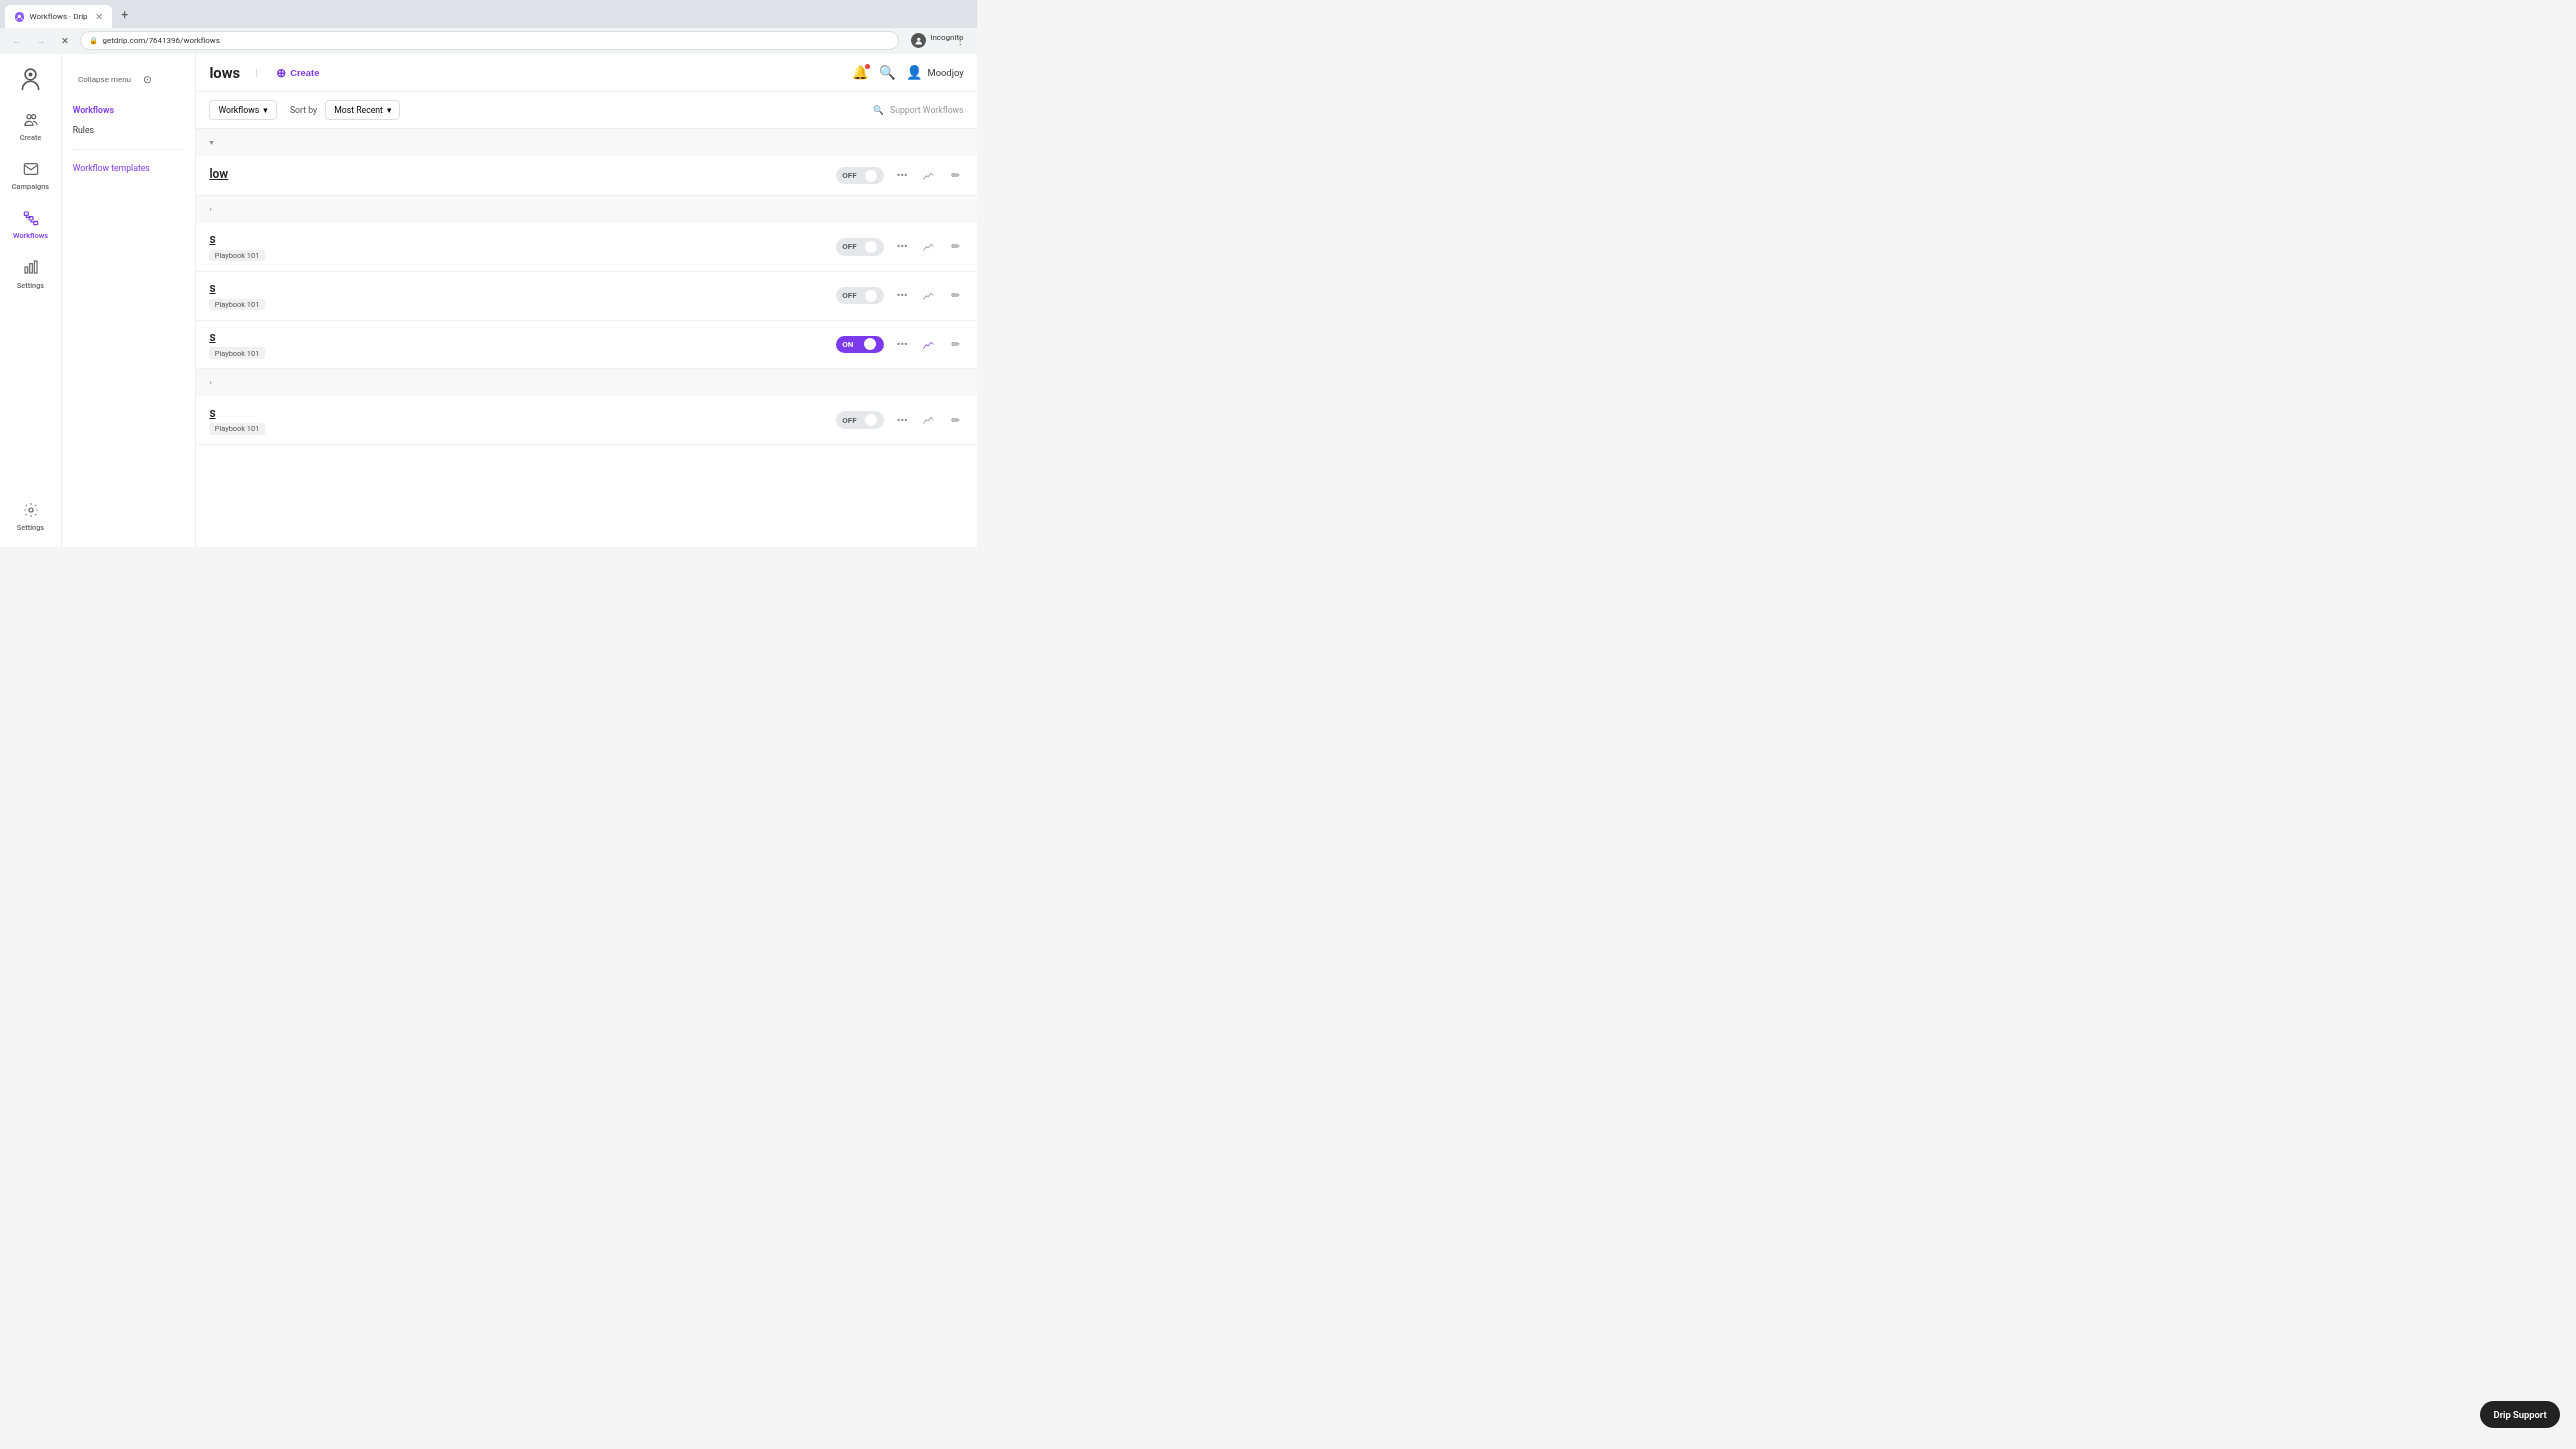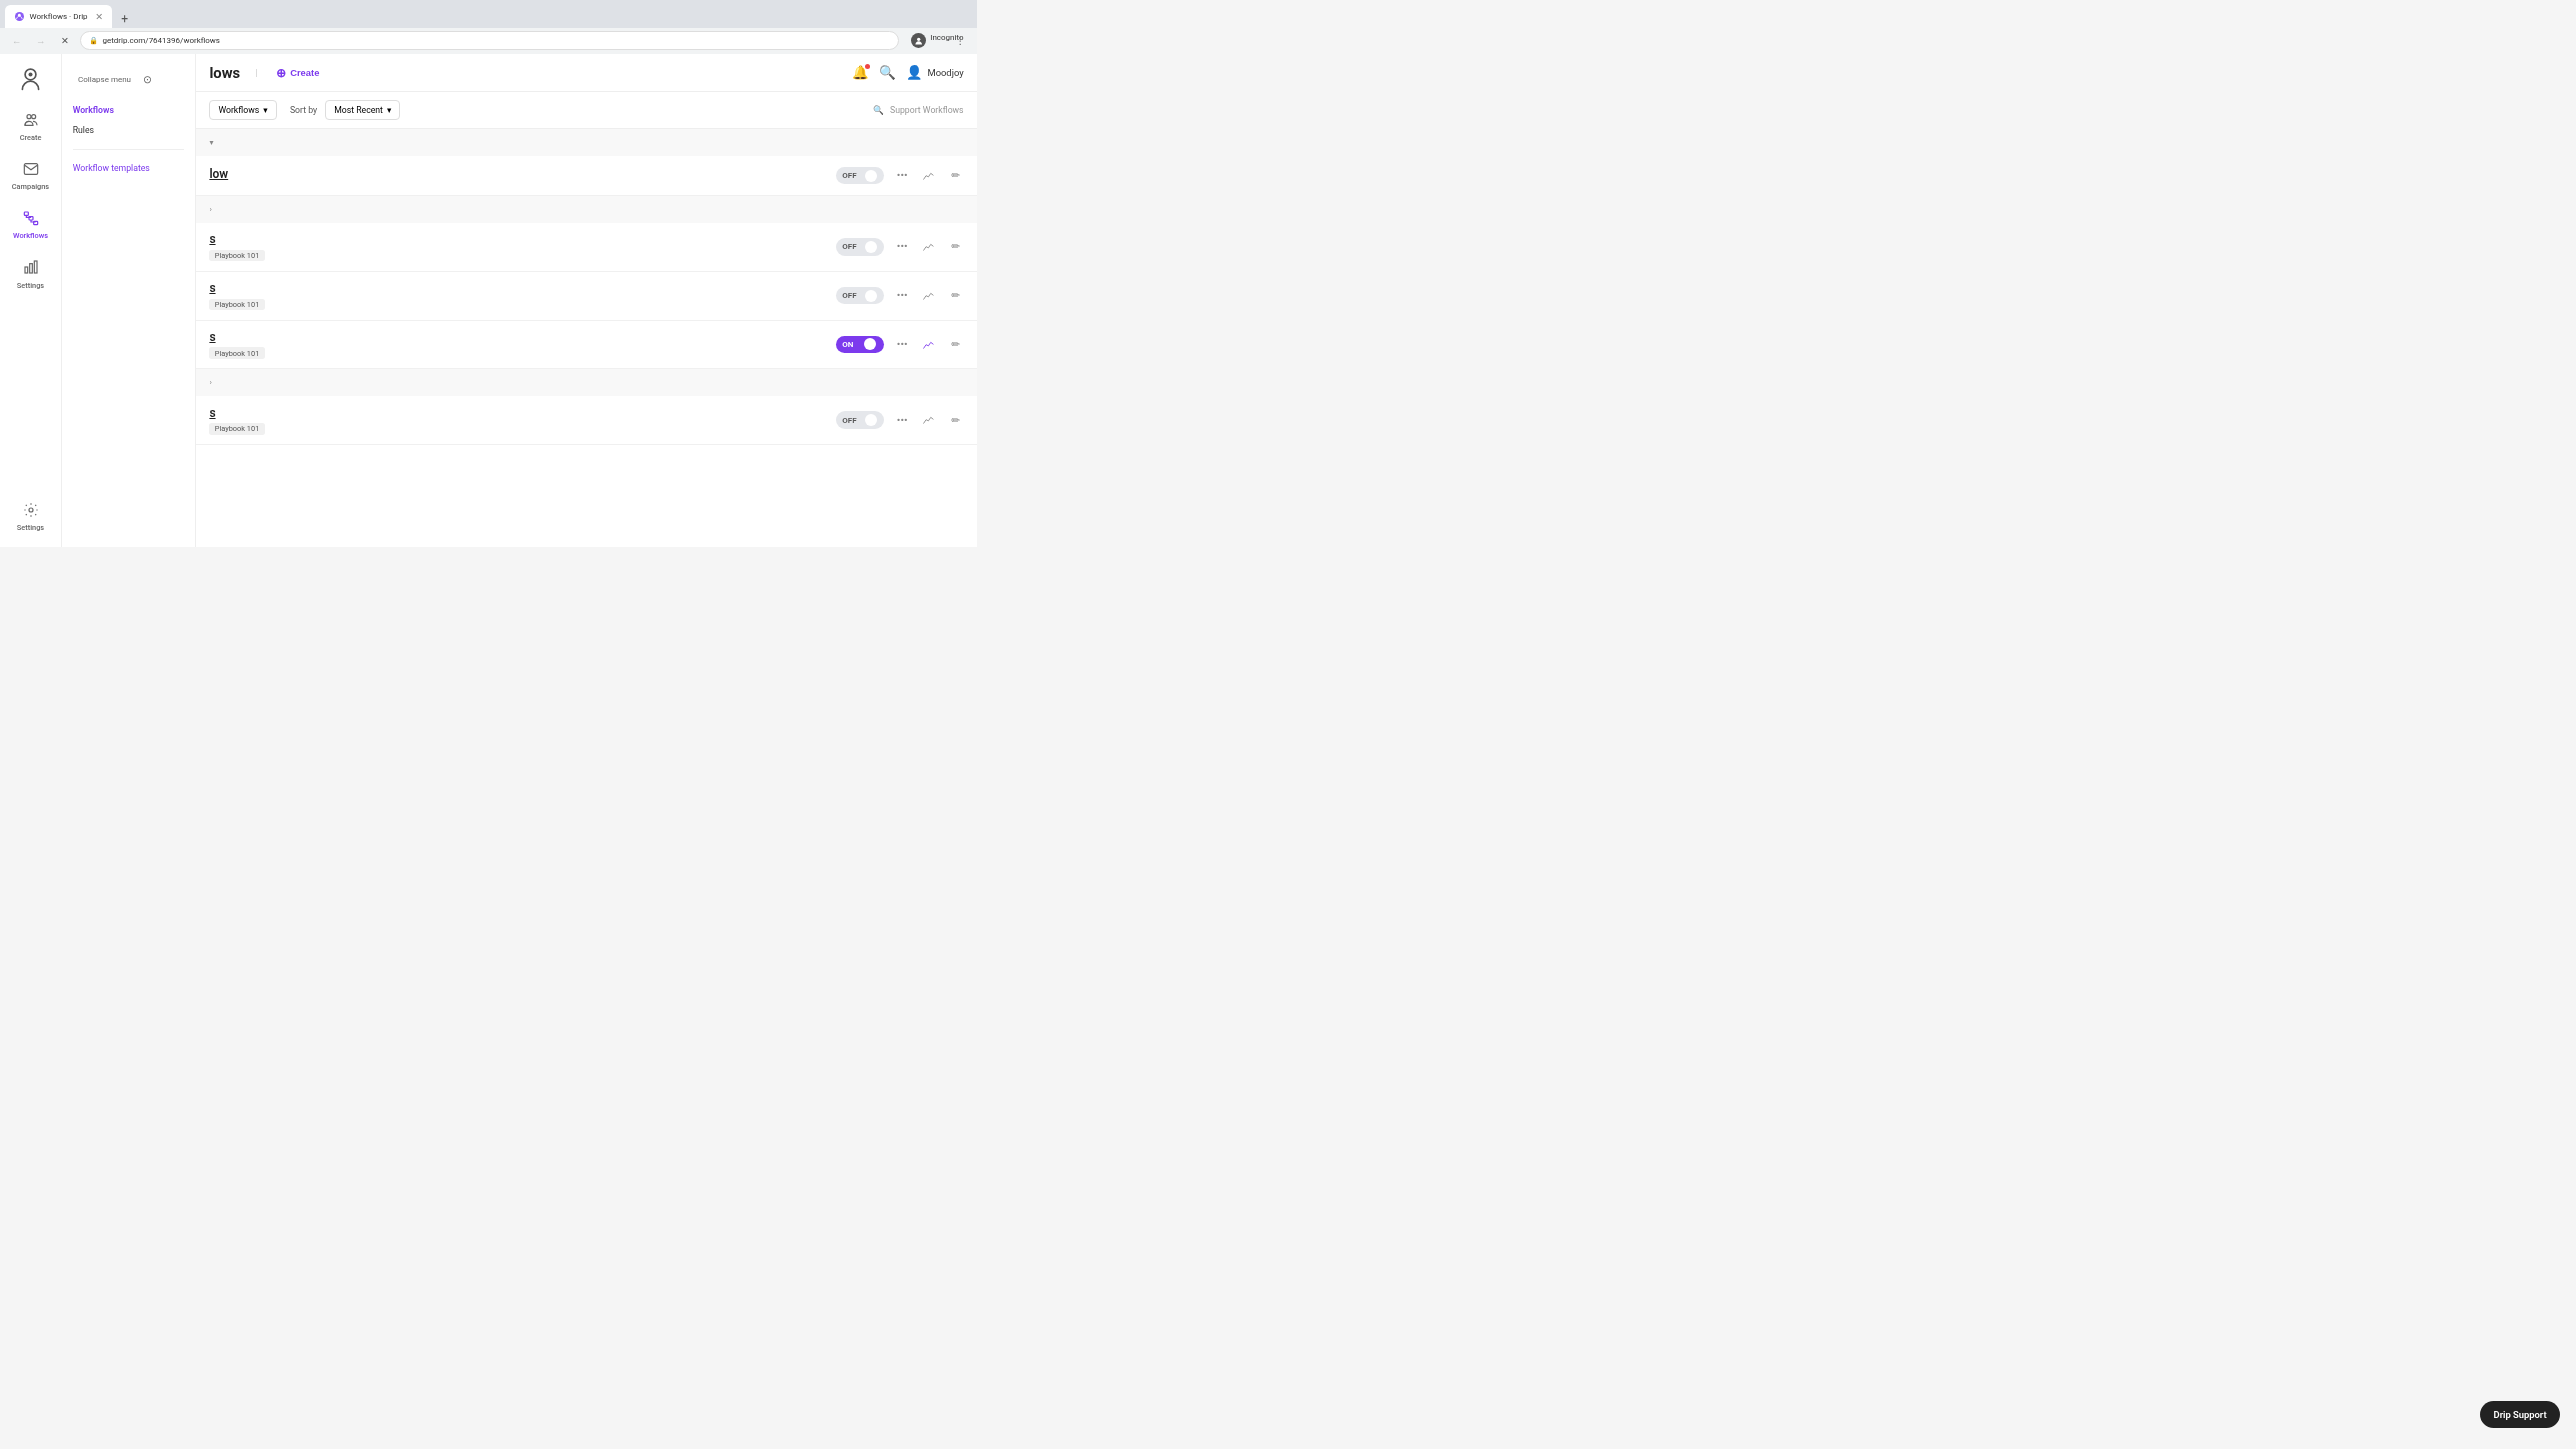--- a/index.html
+++ b/index.html
@@ -14,21 +14,21 @@
 
     
     .browser-chrome {
       background: #dee1e6;
       height: 54px;
       display: flex;
       flex-direction: column;
     }
     .browser-tabs {
       display: flex;
-      align-items: flex-end;
+      align-items: flex-start;
       padding: 5.4px 5.4px 0;
       height: 28px;
       gap: 2.7px;
     }
     .browser-tab {
       background: white;
       border-radius: 5.4px 5.4px 0 0;
       padding: 4px 9.4px;
       display: flex;
       align-items: center;

